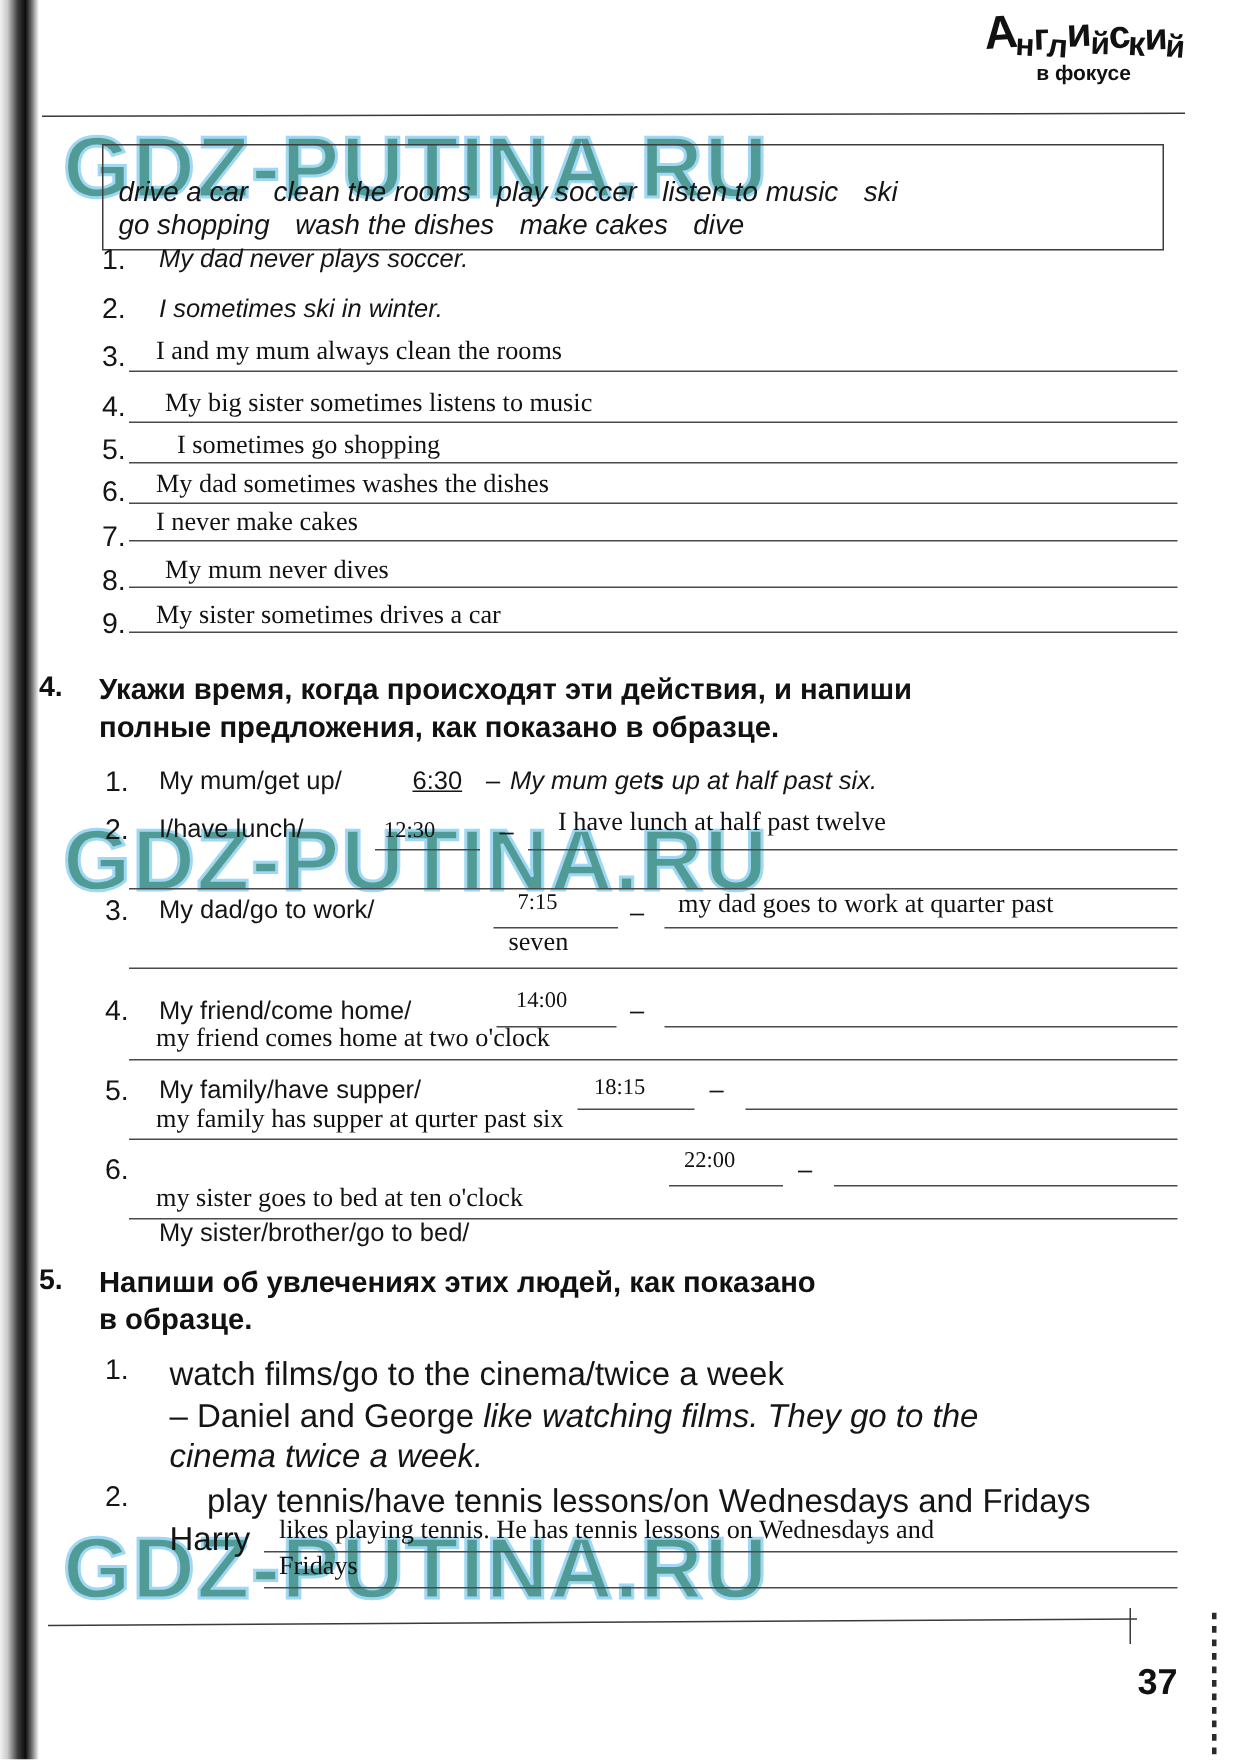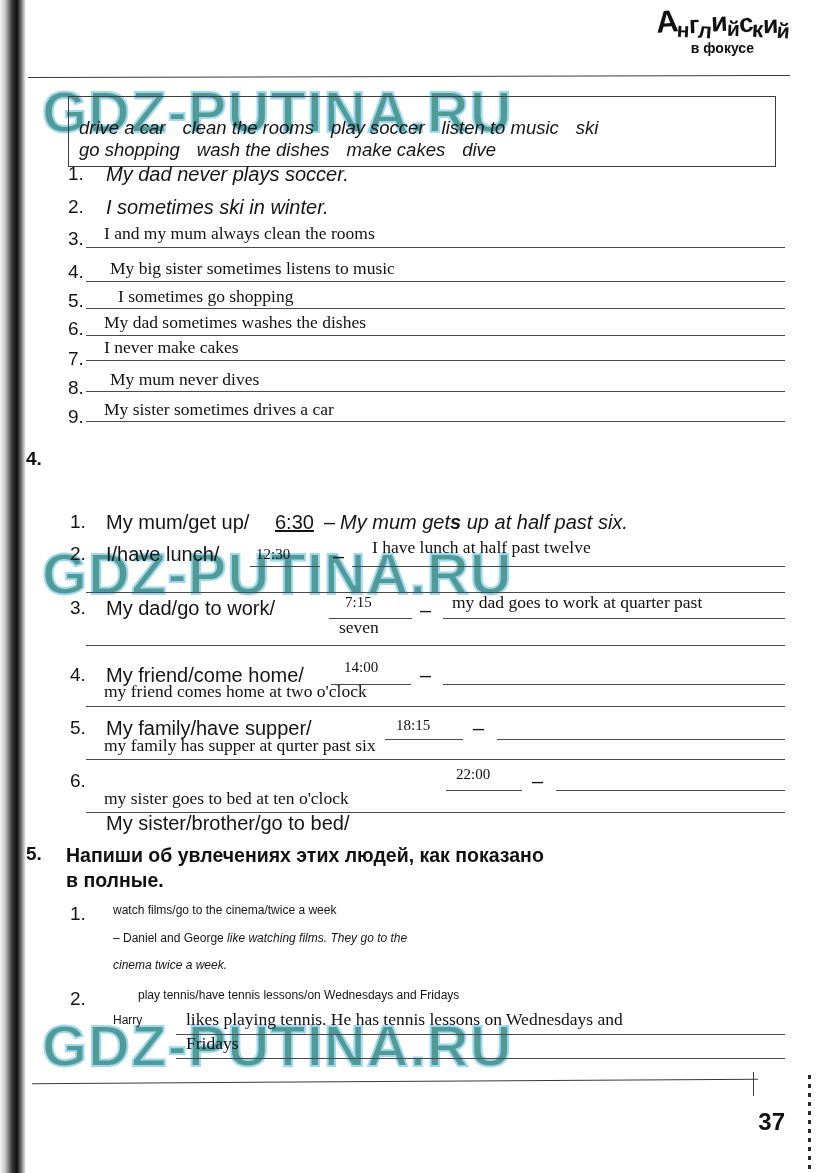--- a/index.html
+++ b/index.html
@@ -60,33 +60,33 @@
   
   .bank{position:absolute;left:68px;top:96px;width:688px;
     border:1.2px solid #3d3d3d;padding:20px 8px 5px 10px;z-index:5;
     background:transparent;}
   .bank-row{font-style:italic;font-size:18.5px;color:#151515;
     line-height:22px;white-space:nowrap;}
   .bank-row span{margin-right:17px;}
 
   
   .num{position:absolute;font-size:19px;color:#151515;z-index:5;}
-  .printed{position:absolute;font-size:20px;color:#151515;z-index:5;white-space:nowrap;}
+  .printed{position:absolute;font-size:17px;color:#151515;z-index:5;white-space:nowrap;}
   .printed.it{font-style:italic;}
   .hand{position:absolute;font-family:"Liberation Serif",serif;
     font-size:17.5px;color:#111;z-index:5;white-space:nowrap;}
   .hand.sm{font-size:15px;}
   .aline{position:absolute;height:0;border-top:1.1px solid #4a4a4a;z-index:5;}
 
   
   .task-num{position:absolute;font-weight:bold;font-size:19px;color:#111;z-index:5;}
   .task-head{position:absolute;font-weight:bold;font-size:19.5px;color:#111;
     line-height:25px;z-index:5;}
 
-  .ex5line{position:absolute;font-size:12px;color:#151515;z-index:5;white-space:nowrap;}
+  .ex5line{position:absolute;font-size:22px;color:#151515;z-index:5;white-space:nowrap;}
   .ex5line i{font-style:italic;}
 </style>
 </head>
 <body>
 
 <div class="page">
 
   <div class="logo">
     <div class="logo-main"><span class="l1">А</span><span class="l2">н</span><span class="l3">г</span><span class="l4">л</span><span class="l5">и</span><span class="l6">й</span><span class="l7">с</span><span class="l8">к</span><span class="l9">и</span><span class="l10">й</span></div>
     <div class="logo-sub">в фокусе</div>
@@ -130,20 +130,24 @@
 
   <div class="num" style="left:68px;top:377px;">8.</div>
   <div class="hand" style="left:110px;top:369px;">My mum never dives</div>
   <div class="aline" style="left:86px;top:391px;width:699px;"></div>
 
   <div class="num" style="left:68px;top:406px;">9.</div>
   <div class="hand" style="left:104px;top:399px;">My sister sometimes drives a car</div>
   <div class="aline" style="left:86px;top:421px;width:699px;"></div>
 
   <div class="task-num" style="left:26px;top:448px;">4.</div>
+  <div class="task-head" style="left:66px;top:448px;width:740px;">
+    <div>Укажи время, когда происходят эти действия, и напиши</div>
+    <div>полные предложения, как показано в образце.</div>
+  </div>
 
   <div class="num" style="left:70px;top:511px;">1.</div>
   <div class="printed" style="left:106px;top:511px;">My mum/get up/</div>
   <div class="printed" style="left:275px;top:511px;text-decoration:underline;">6:30</div>
   <div class="printed" style="left:324px;top:511px;">–</div>
   <div class="printed it" style="left:340px;top:511px;"><span>My mum get</span><b>s</b><span> up at half past six.</span></div>
 
   <div class="num" style="left:70px;top:543px;">2.</div>
   <div class="printed" style="left:106px;top:543px;">I/have lunch/</div>
   <div class="hand sm" style="left:256px;top:546px;">12:30</div>
@@ -186,21 +190,21 @@
   <div class="hand sm" style="left:456px;top:766px;">22:00</div>
   <div class="aline" style="left:446px;top:790px;width:76px;"></div>
   <div class="printed" style="left:532px;top:770px;">–</div>
   <div class="aline" style="left:556px;top:790px;width:229px;"></div>
   <div class="hand" style="left:104px;top:788px;">my sister goes to bed at ten o'clock</div>
   <div class="aline" style="left:86px;top:812px;width:699px;"></div>
 
   <div class="task-num" style="left:26px;top:843px;">5.</div>
   <div class="task-head" style="left:66px;top:843px;width:740px;">
     <div>Напиши об увлечениях этих людей, как показано</div>
-    <div>в полные.</div>
+    <div>в образце.</div>
   </div>
 
   <div class="num" style="left:70px;top:903px;">1.</div>
   <div class="ex5line" style="left:113px;top:903px;">watch films/go to the cinema/twice a week</div>
   <div class="ex5line" style="left:113px;top:931px;"><span>– Daniel and George </span><i>like watching films. They go to the</i></div>
   <div class="ex5line" style="left:113px;top:958px;"><i>cinema twice a week.</i></div>
 
   <div class="num" style="left:70px;top:988px;">2.</div>
   <div class="ex5line" style="left:113px;top:988px;margin-left:25px;">play tennis/have tennis lessons/on Wednesdays and Fridays</div>
   <div class="ex5line" style="left:113px;top:1013px;">Harry</div>

